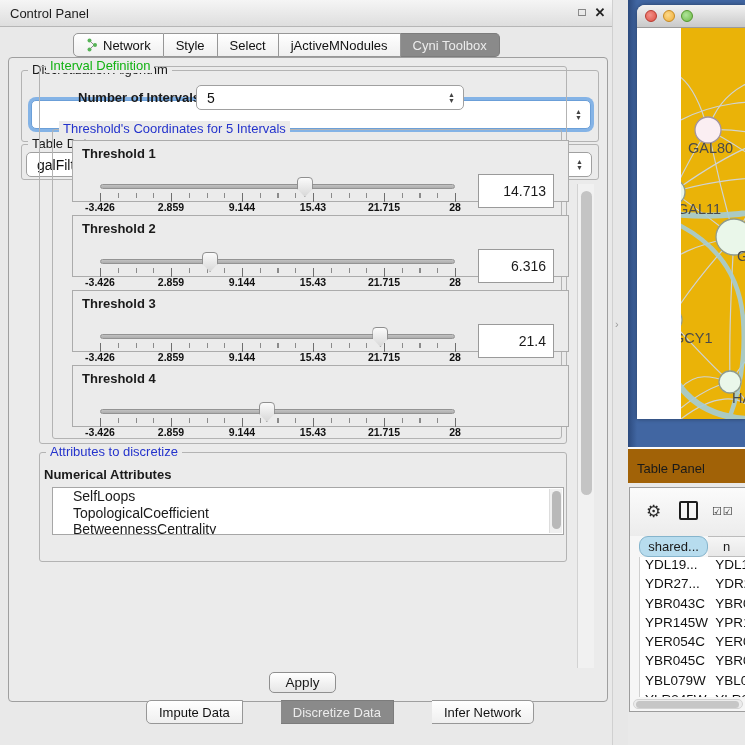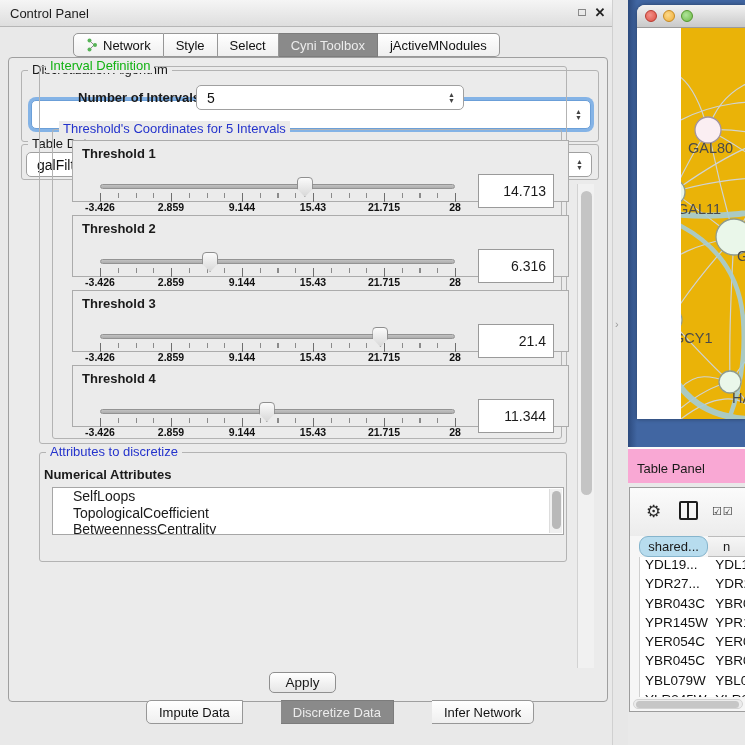--- a/index.html
+++ b/index.html
@@ -65,21 +65,21 @@
   
   .net-frame { left:628px; top:0; width:117px; height:447px; background:linear-gradient(90deg,#2c4a7d,#4166a2 9px,#4166a2); }
   .mac-win { position:absolute; left:9px; top:5px; width:108px; height:414px; border-radius:8px 0 0 0; overflow:hidden; background:#fff; box-shadow:0 0 4px rgba(0,0,0,.4); }
   .mac-title { height:23px; background:linear-gradient(#f2f2f2,#c9c9c9); border-bottom:1px solid #9b9b9b; position:relative; }
   .light { position:absolute; top:5px; width:12px; height:12px; border-radius:50%; }
   .light.red { left:8px; background:radial-gradient(circle at 4px 4px,#f39189,#dd4f43); border:1px solid #b73a30; }
   .light.yellow { left:26px; background:radial-gradient(circle at 4px 4px,#fbd98a,#f0ac38); border:1px solid #c58a22; }
   .light.green { left:44px; background:radial-gradient(circle at 4px 4px,#b0e49a,#6cba47); border:1px solid #53962f; }
   .canvas { position:absolute; left:0; top:23px; width:94px; height:391px; background:#eab308; overflow:hidden;margin-left:44px; }
 
-  .tp-header { left:628px; top:447px; width:117px; height:36px; background:#f9a8d4; border-top:2px solid #fbfbfb; }
+  .tp-header { left:628px; top:447px; width:117px; height:36px; background:#a16207; border-top:2px solid #fbfbfb; }
   .tp-header .t { position:absolute; left:9px; top:12px; font-size:13px; color:#1a1a1a; }
 
   .tp-panel { left:629px; top:487px; width:116px; height:225px; background:#f6f6f6; border:1px solid #9c9c9c; border-right:none; }
   .tp-toolbar { position:absolute; left:0; top:0; width:100%; height:48px; background:linear-gradient(#fbfbfb,#ececec); }
   .gear-ic { position:absolute; left:16px; top:13px; font-size:17px; color:#2a2a2a; }
   .split-ic { position:absolute; left:49px; top:13px; width:19px; height:19px; border:2px solid #1d1d1d; border-radius:2px; }
   .split-ic::after { content:""; position:absolute; left:6px; top:0; width:2px; height:15px; background:#1d1d1d; }
   .cb-ic { position:absolute; top:17px; font-size:11px; color:#2a2a2a; letter-spacing:1px; }
   .tbl { position:absolute; left:9px; top:48px; width:107px; }
   .tbl-head { display:flex; height:21px; }
@@ -113,25 +113,25 @@
       <circle cx="9" cy="7" r="2" fill="#57b357"></circle>
     </svg>
     <span>Network</span>
   </div>
   <div class="seg">
       <span>Style</span>
     </div>
   <div class="seg">
       <span>Select</span>
     </div>
+  <div class="seg">
+      <span>jActiveMNodules</span>
+    </div>
   <div class="seg selected">
       <span>Cyni Toolbox</span>
-    </div>
-  <div class="seg">
-      <span>jActiveMNodules</span>
     </div>
 </div>
 
 <div class="abs main-panel">
 
   <div class="group" style="left:12px; top:12px; width:578px; height:72px;">
     <span class="group-label">Discretization Algorithm</span>
   </div>
   <div class="combo focused" style="left:22px; top:42px; width:560px; height:29px;">
     <span class="stepper">
@@ -226,21 +226,20 @@
             <div class="ticks-minor"></div>
             <div class="ticks-major"></div>
             <div class="thumb" style="left: calc(46.9993% - 8px);"></div>
             <span class="tick-lbl" style="left:0%">-3.426</span>
             <span class="tick-lbl" style="left:20%">2.859</span>
             <span class="tick-lbl" style="left:40%">9.144</span>
             <span class="tick-lbl" style="left:60%">15.43</span>
             <span class="tick-lbl" style="left:80%">21.715</span>
             <span class="tick-lbl" style="left:100%">28</span>
           </div>
-          <div class="val-box">11.344</div>
         </div>
       </div>
     </div>
 
     <div class="group" style="left:30px; top:394px; width:528px; height:110px;">
       <span class="group-label lbl-blue">Attributes to discretize</span>
       <span style="position:absolute; left:4px; top:14px; font-weight:bold;">Numerical Attributes</span>
       <div class="listbox" style="left:12px; top:34px; width:512px; height:48px;">
         <div class="li">SelfLoops</div>
         <div class="li">TopologicalCoefficient</div>

